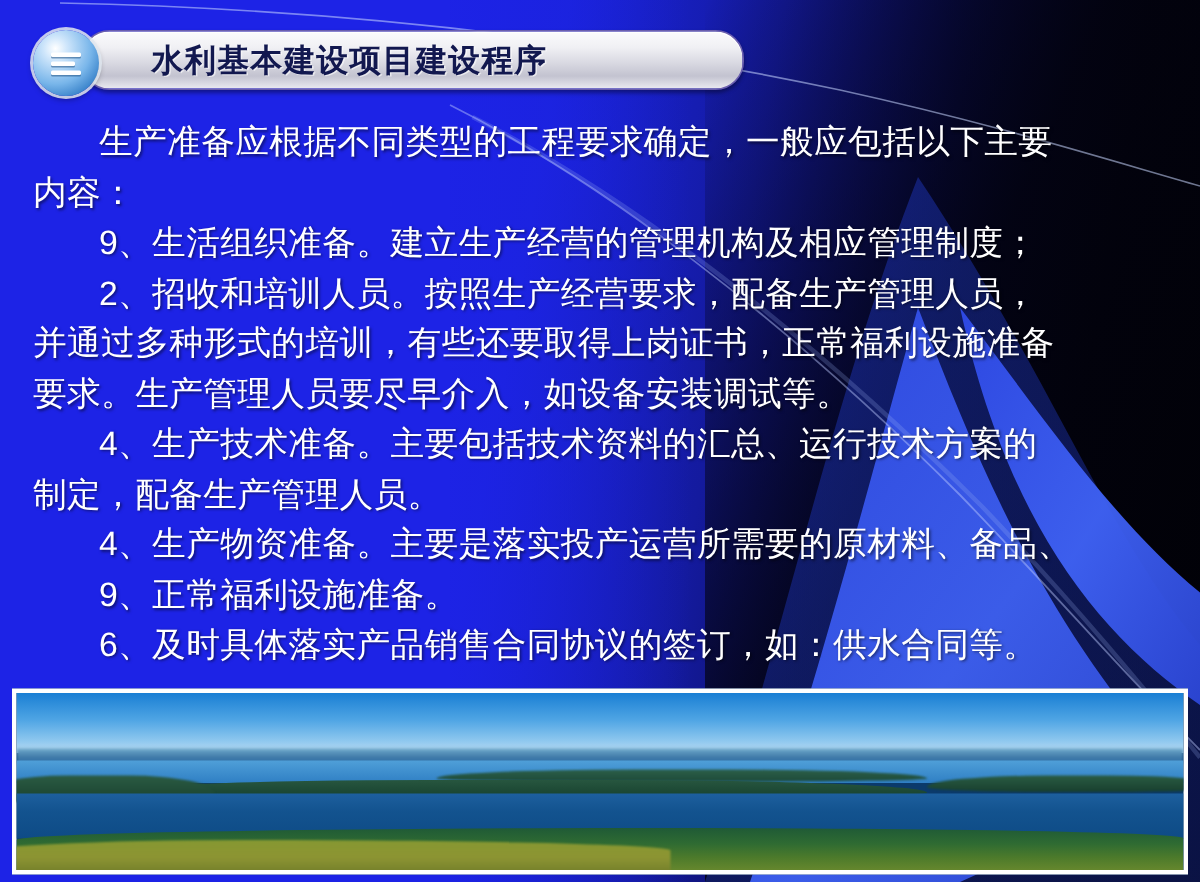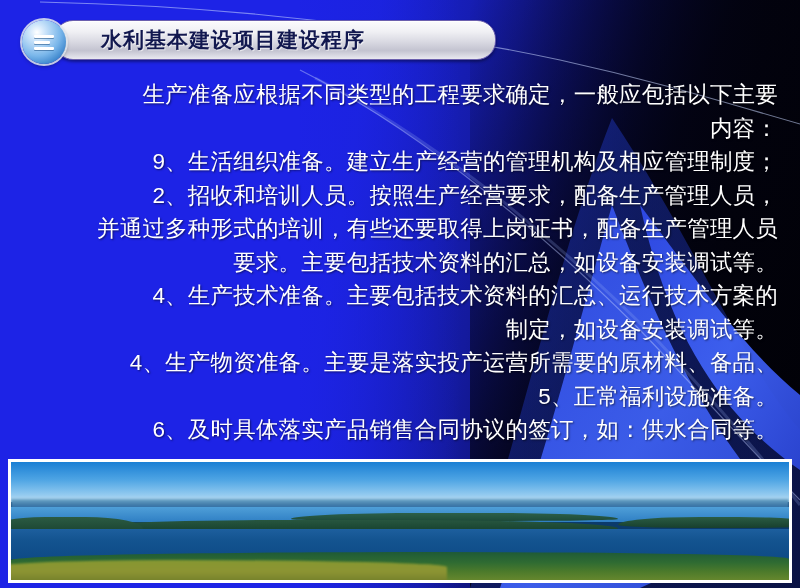--- a/index.html
+++ b/index.html
@@ -129,21 +129,20 @@
   .body-text {
     position: absolute;
     left: 22px;
     top: 78px;
     width: 756px;
     color: #ffffff;
     font-size: 22.5px;
     line-height: 33.5px;
     text-shadow: 1px 1px 2px rgba(0,0,0,0.55);
     letter-spacing: 0.2px;
-    text-align: right;
   }
   .body-text p {
     margin: 0;
     white-space: nowrap;
   }
   .body-text p.ind { text-indent: 44px; }
 
   
   .photo-frame {
     position: absolute;
@@ -276,26 +275,26 @@
     <div class="title-pill">
       <span class="title-text">水利基本建设项目建设程序</span>
     </div>
   </div>
 
   <div class="body-text">
     <p class="ind">生产准备应根据不同类型的工程要求确定，一般应包括以下主要</p>
     <p>内容：</p>
     <p class="ind">9、生活组织准备。建立生产经营的管理机构及相应管理制度；</p>
     <p class="ind">2、招收和培训人员。按照生产经营要求，配备生产管理人员，</p>
-    <p>并通过多种形式的培训，有些还要取得上岗证书，配备生产管理人员</p>
-    <p>要求。主要包括技术资料的汇总，如设备安装调试等。</p>
+    <p>并通过多种形式的培训，有些还要取得上岗证书，正常福利设施准备</p>
+    <p>要求。生产管理人员要尽早介入，如设备安装调试等。</p>
     <p class="ind">4、生产技术准备。主要包括技术资料的汇总、运行技术方案的</p>
-    <p>制定，如设备安装调试等。</p>
+    <p>制定，配备生产管理人员。</p>
     <p class="ind">4、生产物资准备。主要是落实投产运营所需要的原材料、备品、</p>
-    <p class="ind">5、正常福利设施准备。</p>
+    <p class="ind">9、正常福利设施准备。</p>
     <p class="ind">6、及时具体落实产品销售合同协议的签订，如：供水合同等。</p>
   </div>
 
   <div class="photo-frame">
     <div class="photo">
       <div class="ph-sky"></div>
       <div class="ph-far"></div>
       <div class="ph-water1"></div>
       <div class="ph-island-far"></div>
       <div class="ph-island-mid"></div>

